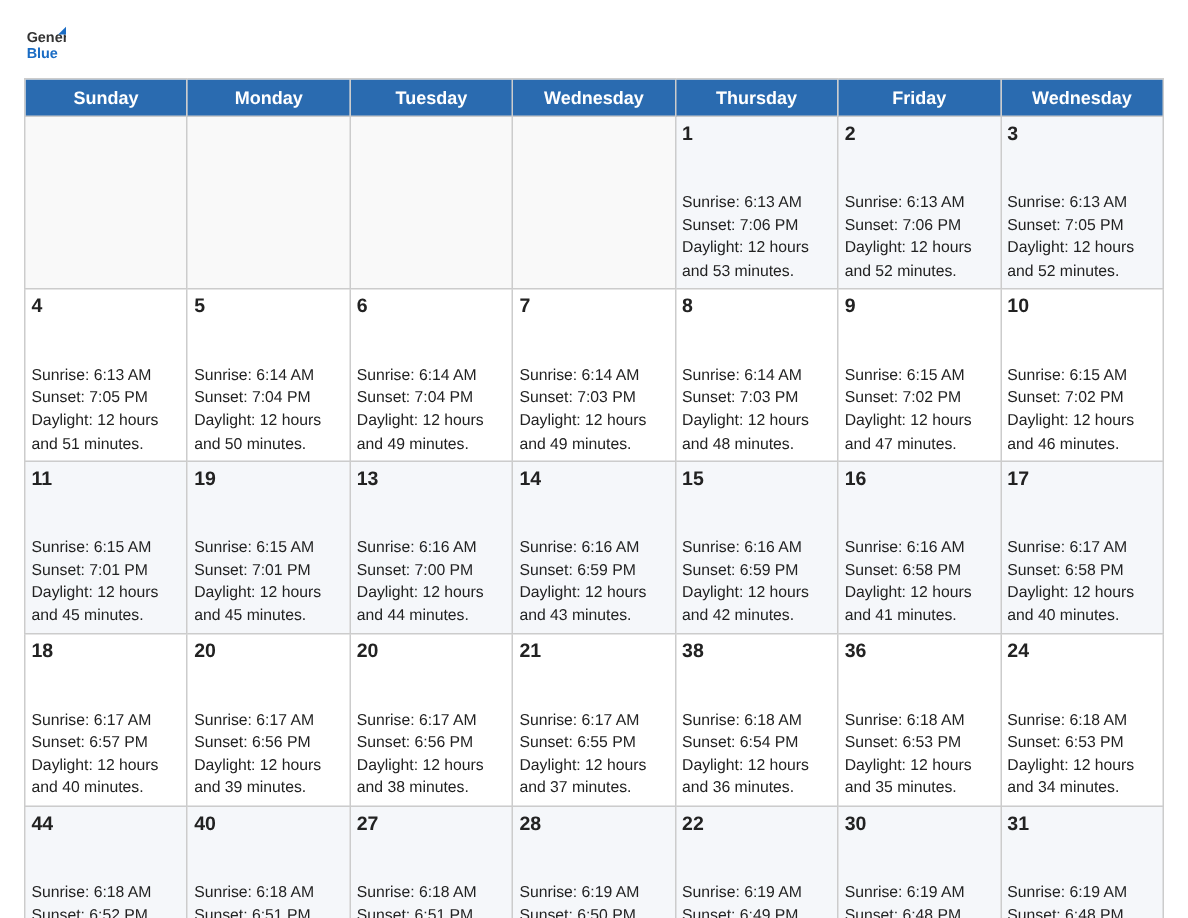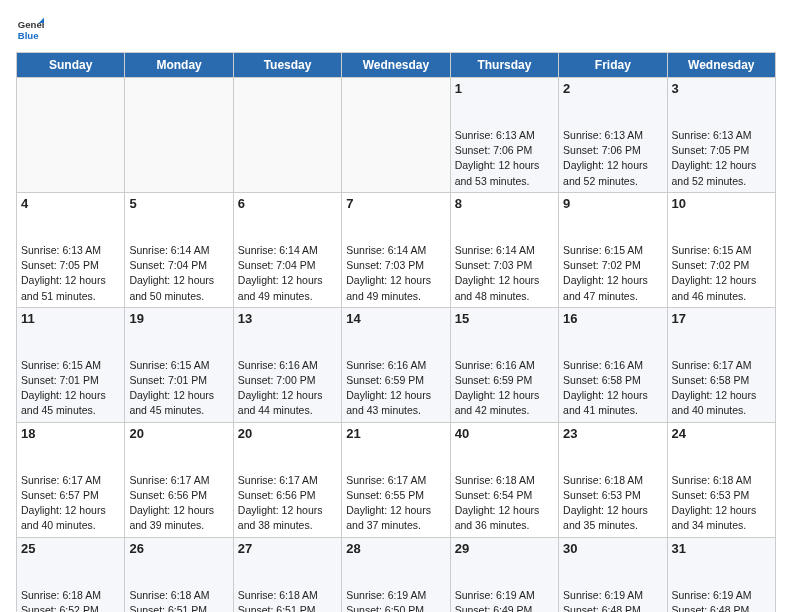--- a/index.html
+++ b/index.html
@@ -266,72 +266,72 @@
 and 38 minutes.</div>
         </td>
         <td>
           <span class="day-num">21</span>
           <div class="day-info" style="white-space: pre-line;">Sunrise: 6:17 AM
 Sunset: 6:55 PM
 Daylight: 12 hours
 and 37 minutes.</div>
         </td>
         <td>
+          <span class="day-num">38</span>
+          <div class="day-info" style="white-space: pre-line;">Sunrise: 6:18 AM
+Sunset: 6:54 PM
+Daylight: 12 hours
+and 36 minutes.</div>
+        </td>
+        <td>
+          <span class="day-num">36</span>
+          <div class="day-info" style="white-space: pre-line;">Sunrise: 6:18 AM
+Sunset: 6:53 PM
+Daylight: 12 hours
+and 35 minutes.</div>
+        </td>
+        <td>
+          <span class="day-num">24</span>
+          <div class="day-info" style="white-space: pre-line;">Sunrise: 6:18 AM
+Sunset: 6:53 PM
+Daylight: 12 hours
+and 34 minutes.</div>
+        </td>
+      </tr>
+      <tr>
+        <td>
+          <span class="day-num">44</span>
+          <div class="day-info" style="white-space: pre-line;">Sunrise: 6:18 AM
+Sunset: 6:52 PM
+Daylight: 12 hours
+and 33 minutes.</div>
+        </td>
+        <td>
           <span class="day-num">40</span>
-          <div class="day-info" style="white-space: pre-line;">Sunrise: 6:18 AM
-Sunset: 6:54 PM
-Daylight: 12 hours
-and 36 minutes.</div>
-        </td>
-        <td>
-          <span class="day-num">23</span>
-          <div class="day-info" style="white-space: pre-line;">Sunrise: 6:18 AM
-Sunset: 6:53 PM
-Daylight: 12 hours
-and 35 minutes.</div>
-        </td>
-        <td>
-          <span class="day-num">24</span>
-          <div class="day-info" style="white-space: pre-line;">Sunrise: 6:18 AM
-Sunset: 6:53 PM
-Daylight: 12 hours
-and 34 minutes.</div>
-        </td>
-      </tr>
-      <tr>
-        <td>
-          <span class="day-num">25</span>
-          <div class="day-info" style="white-space: pre-line;">Sunrise: 6:18 AM
-Sunset: 6:52 PM
-Daylight: 12 hours
-and 33 minutes.</div>
-        </td>
-        <td>
-          <span class="day-num">26</span>
           <div class="day-info" style="white-space: pre-line;">Sunrise: 6:18 AM
 Sunset: 6:51 PM
 Daylight: 12 hours
 and 33 minutes.</div>
         </td>
         <td>
           <span class="day-num">27</span>
           <div class="day-info" style="white-space: pre-line;">Sunrise: 6:18 AM
 Sunset: 6:51 PM
 Daylight: 12 hours
 and 32 minutes.</div>
         </td>
         <td>
           <span class="day-num">28</span>
           <div class="day-info" style="white-space: pre-line;">Sunrise: 6:19 AM
 Sunset: 6:50 PM
 Daylight: 12 hours
 and 31 minutes.</div>
         </td>
         <td>
-          <span class="day-num">29</span>
+          <span class="day-num">22</span>
           <div class="day-info" style="white-space: pre-line;">Sunrise: 6:19 AM
 Sunset: 6:49 PM
 Daylight: 12 hours
 and 30 minutes.</div>
         </td>
         <td>
           <span class="day-num">30</span>
           <div class="day-info" style="white-space: pre-line;">Sunrise: 6:19 AM
 Sunset: 6:48 PM
 Daylight: 12 hours

